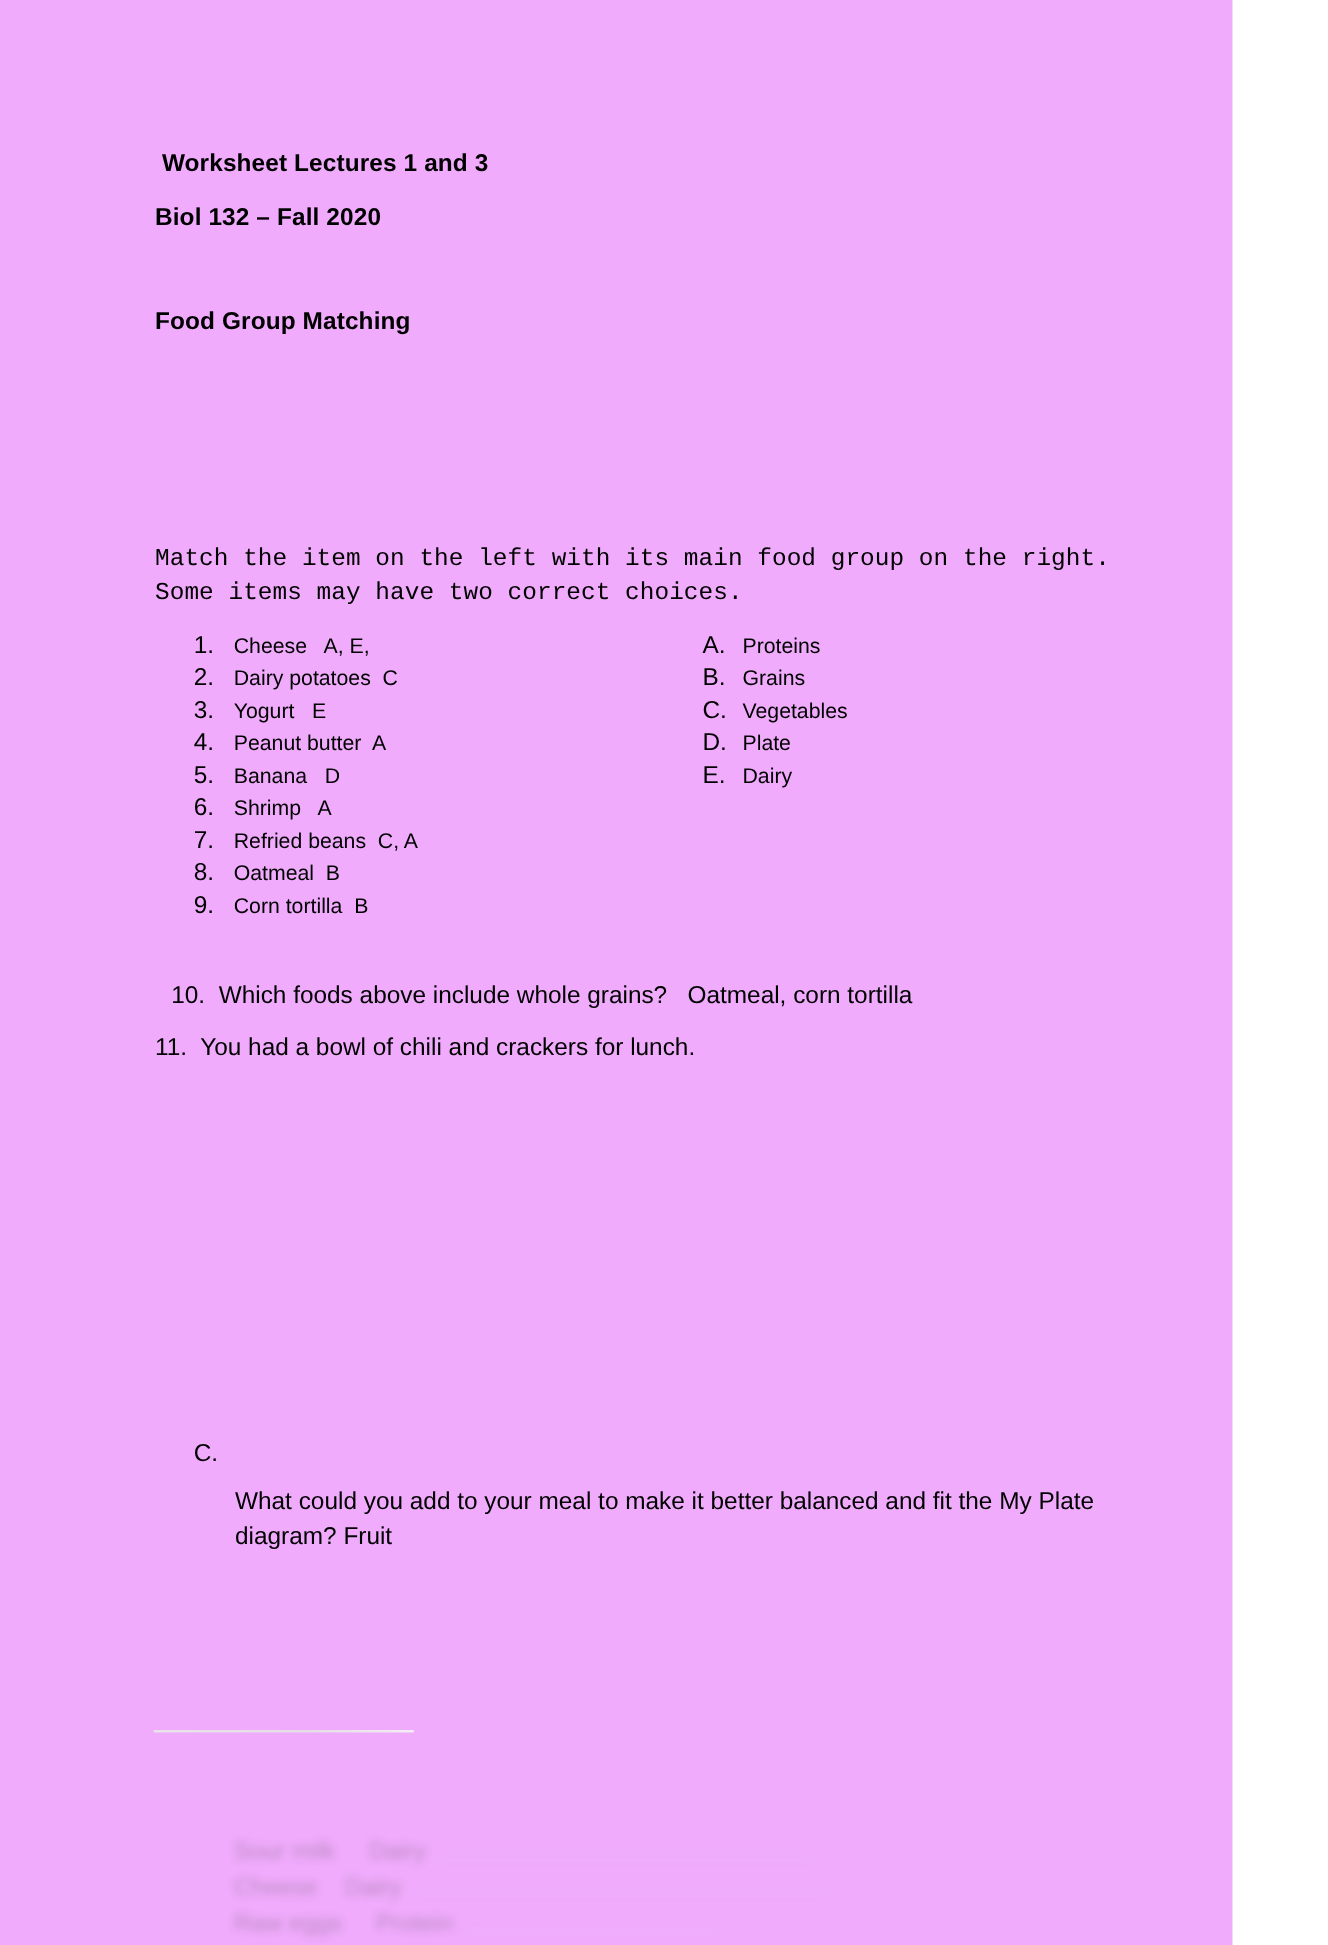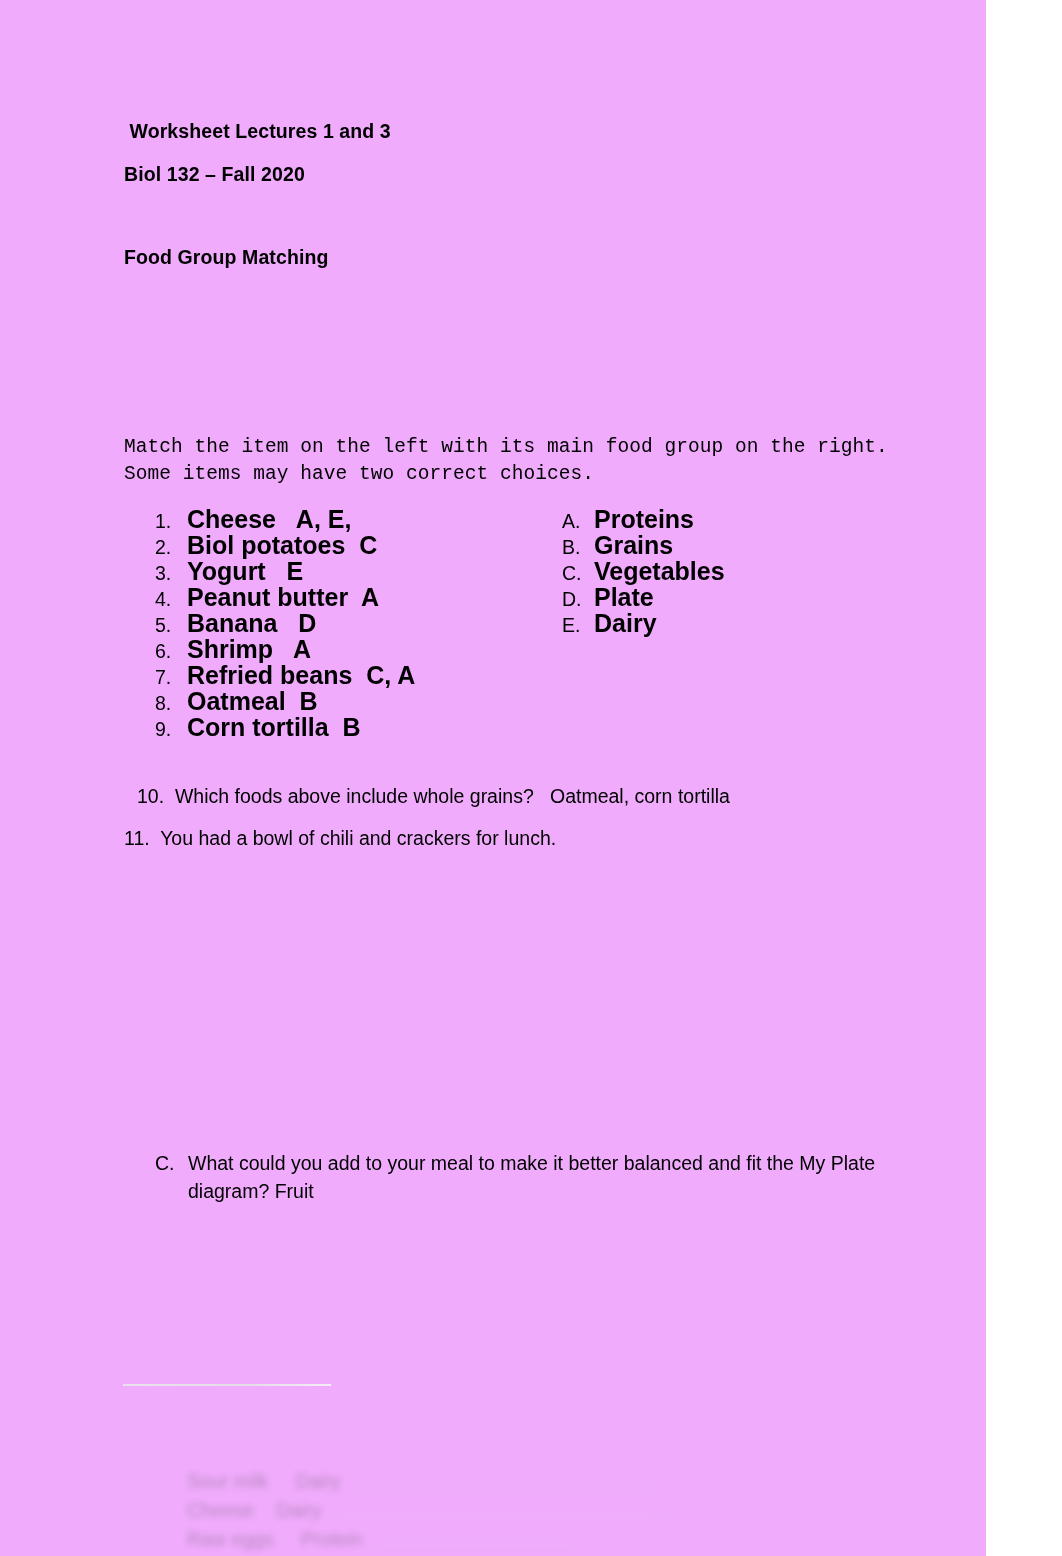--- a/index.html
+++ b/index.html
@@ -85,23 +85,22 @@
     font-size: 19.5px;
     white-space: pre;
   }
   .match-marker {
     display: inline-block;
     width: 32px;
     flex: 0 0 32px;
     font-size: 19.5px;
   }
   .match-text {
-    font-size: 25px;
-    white-space: pre;
-    font-weight: bold;
+    font-size: 17px;
+    white-space: pre;
   }
 
   
   .q-line {
     position: absolute;
     left: 124px;
     font-size: 19.5px;
     white-space: pre;
     line-height: 27px;
   }
@@ -118,20 +117,21 @@
     align-items: flex-start;
     font-size: 19.5px;
     line-height: 28px;
   }
   .sub-q-marker {
     flex: 0 0 33px;
     width: 33px;
   }
   .sub-q-body {
     flex: 1 1 auto;
+    margin-top: 38px;
   }
 
   
   .separator {
     position: absolute;
     left: 123px;
     top: 1384px;
     width: 208px;
     height: 2px;
     background: linear-gradient(to right, #e8e8e8 0%, #e3e3e3 60%, #f4f4f4 100%);
@@ -192,21 +192,21 @@
 
   <div class="instructions">Match the item on the left with its main food group on the right.  Some items may have two correct choices.</div>
 
   <div class="match-left">
     <div class="match-row">
       <span class="match-marker">1.</span>
       <span class="match-text">Cheese   A, E,</span>
     </div>
     <div class="match-row">
       <span class="match-marker">2.</span>
-      <span class="match-text">Biol potatoes  C</span>
+      <span class="match-text">Dairy potatoes  C</span>
     </div>
     <div class="match-row">
       <span class="match-marker">3.</span>
       <span class="match-text">Yogurt   E</span>
     </div>
     <div class="match-row">
       <span class="match-marker">4.</span>
       <span class="match-text">Peanut butter  A</span>
     </div>
     <div class="match-row">

